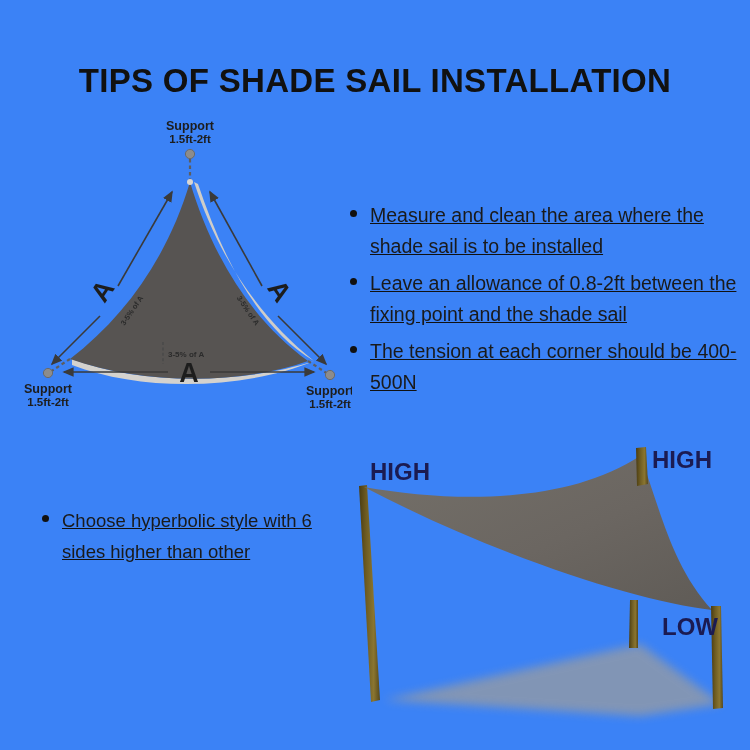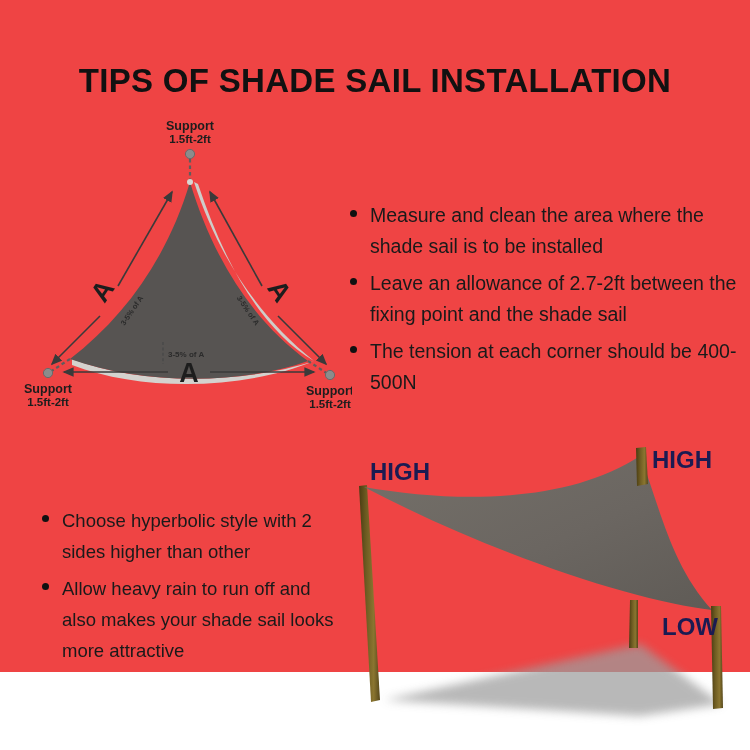--- a/index.html
+++ b/index.html
@@ -12,22 +12,22 @@
     width: 750px;
     height: 750px;
     overflow: hidden;
     font-family: "Liberation Sans", sans-serif;
     color: #111111;
     position: relative;
   }
   #page {
     position: relative;
     width: 750px;
-    height: 672px;
-    background: #ef4444;
+    height: 750px;
+    background: #3b82f6;
   }
 
   
   .title {
     position: absolute;
     left: 0;
     top: 62px;
     width: 750px;
     text-align: center;
     font-family: "Liberation Sans", sans-serif;
@@ -37,20 +37,21 @@
     color: #111111;
     white-space: nowrap;
   }
 
   
   .bullet-list {
     position: absolute;
     list-style: none;
     margin: 0;
     padding: 0;
+    text-decoration: underline;
   }
   .bullet-item {
     position: relative;
     padding-left: 22px;
     margin: 0 0 4px 0;
     font-family: "Liberation Sans", sans-serif;
     color: #1a1a1a;
   }
   .bullet-item::before {
     content: "";
@@ -177,27 +178,26 @@
       <line x1="188" y1="256" x2="292" y2="256" stroke="#3a3a3a" stroke-width="1.6" marker-end="url(#arrowhead)"></line>
       <text class="svg-label-strong" x="167" y="266" font-size="27" text-anchor="middle">A</text>
 
       <line x1="141" y1="226" x2="141" y2="248" stroke="#4a4a4a" stroke-width="1.6" stroke-dasharray="3,2.4"></line>
       <text class="svg-label-small" x="146" y="241" font-size="8" text-anchor="start">3-5% of A</text>
     </svg>
   </div>
 
   <ul class="bullet-list" id="tips-list-top">
     <li class="bullet-item">Measure and clean the area where the shade sail is to be installed</li>
-    <li class="bullet-item">Leave an allowance of 2.7-2ft between the fixing point and the shade sail</li>
+    <li class="bullet-item">Leave an allowance of 0.8-2ft between the fixing point and the shade sail</li>
     <li class="bullet-item">The tension at each corner should be 400-500N</li>
   </ul>
 
   <ul class="bullet-list" id="tips-list-bottom">
-    <li class="bullet-item">Choose hyperbolic style with 2 sides higher than other</li>
-    <li class="bullet-item">Allow heavy rain to run off and also makes your shade sail looks more attractive</li>
+    <li class="bullet-item">Choose hyperbolic style with 6 sides higher than other</li>
   </ul>
 
   <div id="hyperbolic-diagram">
     <svg class="diagram-svg" viewBox="0 0 410 322" preserveAspectRatio="xMidYMid meet">
 
       <defs>
         <linearGradient id="postGrad" x1="0" y1="0" x2="1" y2="0">
           <stop offset="0%" stop-color="#4a3c12"></stop>
           <stop offset="35%" stop-color="#6e5c22"></stop>
           <stop offset="70%" stop-color="#8a7530"></stop>

